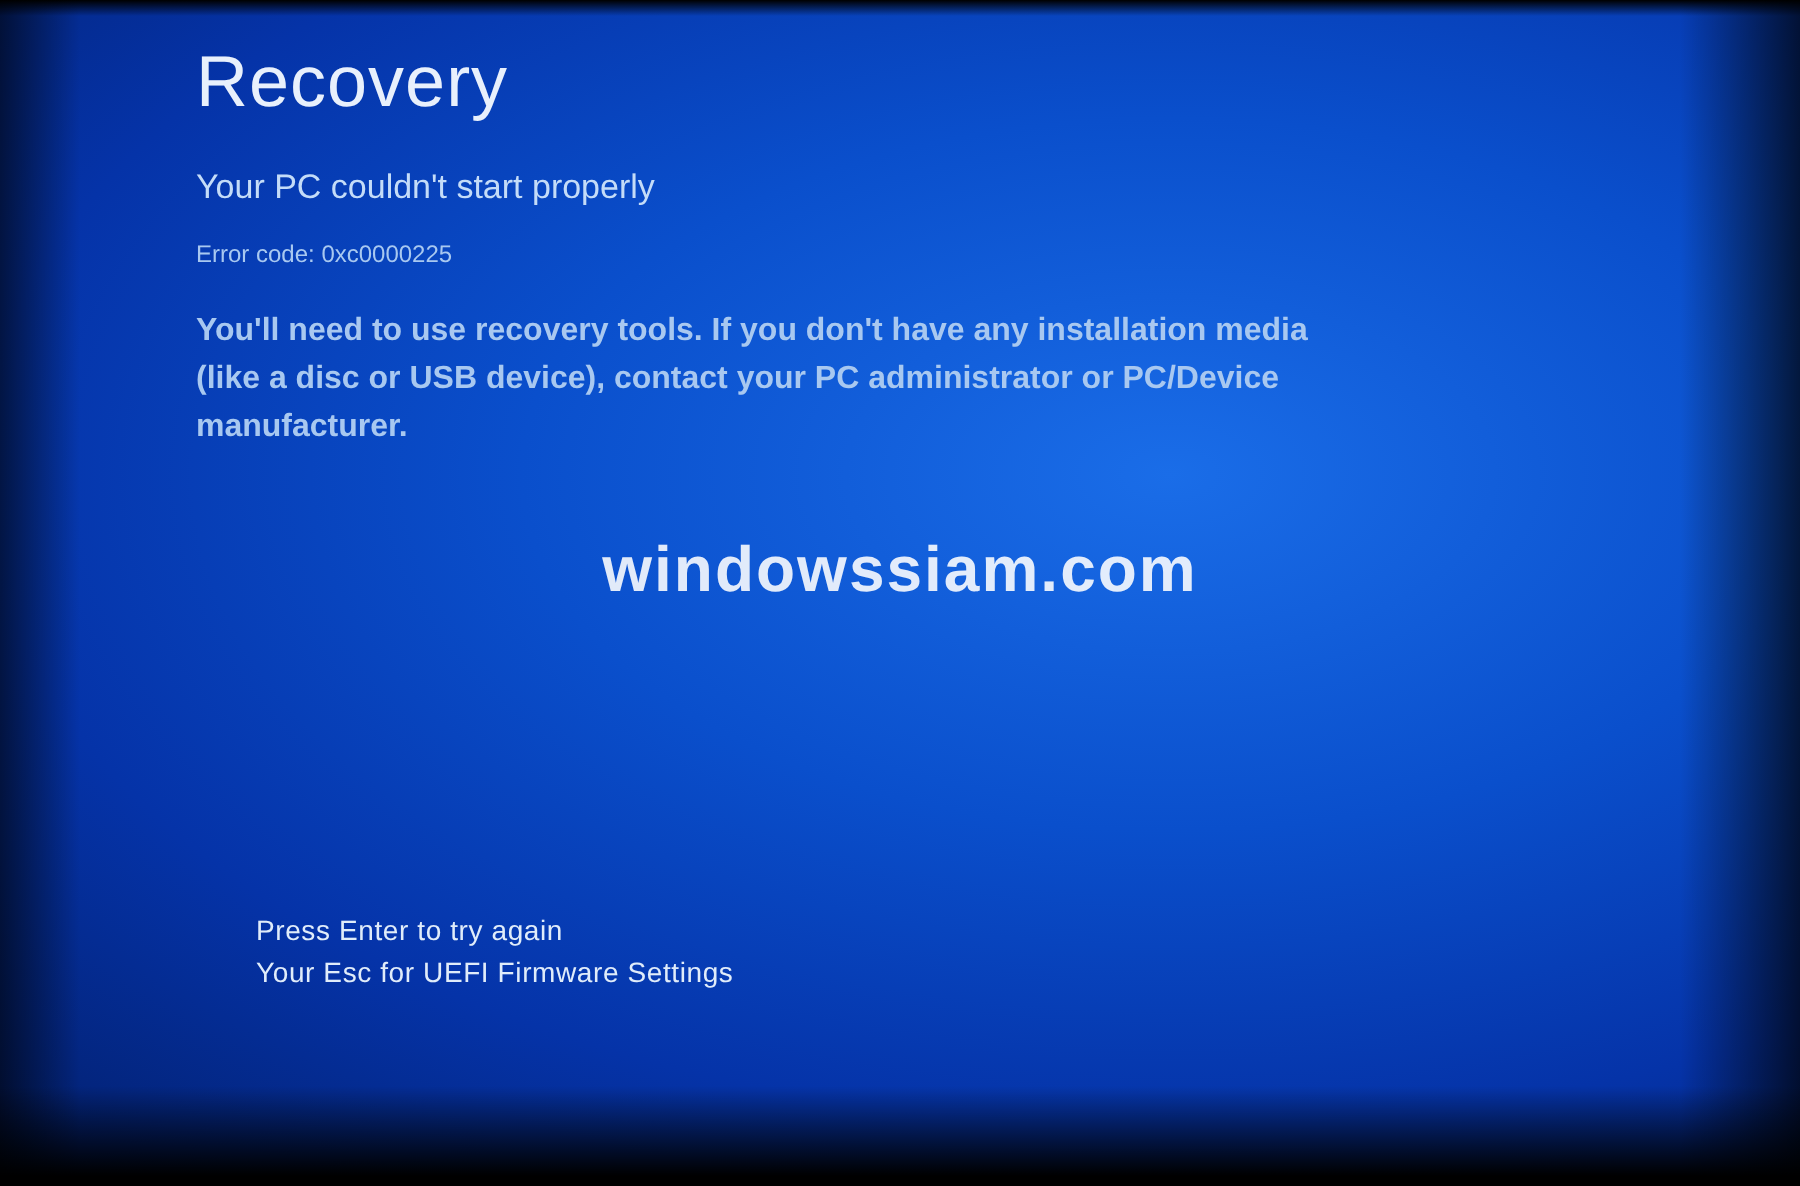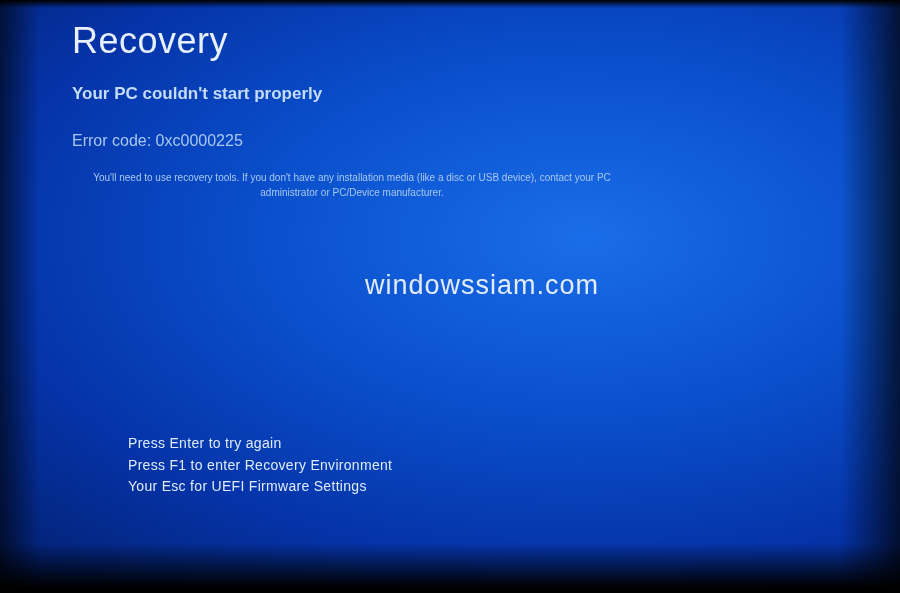--- a/index.html
+++ b/index.html
@@ -13,72 +13,70 @@
       height: 593px;
       background: radial-gradient(ellipse 120% 100% at 65% 40%, #1a6de8 0%, #0a4fcc 30%, #0533a8 55%, #021e6a 80%, #010b35 100%);
       font-family: "Segoe UI Light", "Segoe UI", -apple-system, sans-serif;
       font-weight: 300;
       color: #d4e4f8;
       position: relative;
       overflow: hidden;
     }
     
     .content {
-      padding: 20px 130px 0 72px;
+      padding: 20px 130px 0 98px;
     }
     
     .title {
       font-size: 36px;
       font-weight: 300;
       color: #e8f0fc;
       margin-bottom: 22px;
       letter-spacing: 0.5px;
     }
     
     .subtitle {
       font-size: 17px;
-      font-weight: 700;
+      font-weight: 400;
       color: #c4dcf8;
-      margin-bottom: 28px;
+      margin-bottom: 16px;
     }
     
     .error-msg {
       font-size: 12px;
       font-weight: 300;
       color: #a8c8f0;
       margin-bottom: 14px;
     }
     
     .error-code {
-      font-size: 16px;
+      font-size: 12px;
       font-weight: 300;
       color: #a8c8f0;
       margin-bottom: 20px;
     }
     
     .instructions {
-      font-size: 10px;
-      font-weight: 400;
+      font-size: 16px;
+      font-weight: 700;
       color: #a8c8f0;
       line-height: 1.5;
       max-width: 560px;
-      text-align: center;
     }
     
     .watermark {
       position: absolute;
       top: 48%;
       left: 50%;
       transform: translate(-50%, -50%);
-      font-size: 27px;
-      font-weight: 400;
+      font-size: 32px;
+      font-weight: 700;
       color: rgba(255, 255, 255, 0.88);
       font-family: "Segoe UI Light", "Segoe UI", sans-serif;
       letter-spacing: 1px;
-      margin-left: 32px;
     }
     
     .options {
       position: absolute;
       left: 128px;
       bottom: 95px;
     }
     
     .option-line {
       font-size: 14px;
@@ -135,17 +133,16 @@
   <h1 class="title">Recovery</h1>
   <div class="subtitle">Your PC couldn't start properly</div>
   <div class="error-code">Error code: 0xc0000225</div>
   <div class="instructions">You'll need to use recovery tools. If you don't have any installation media (like a disc or USB device), contact your PC administrator or PC/Device manufacturer.</div>
 </div>
 
 <div class="watermark">windowssiam.com</div>
 
 <div class="options">
   <div class="option-line">Press Enter to try again</div>
-  <div class="option-line">Press F1 to enter Recovery Environment</div>
   <div class="option-line">Your Esc for UEFI Firmware Settings</div>
 </div>
 
 <div class="vignette-bottom"></div>
 
 </body></html>

